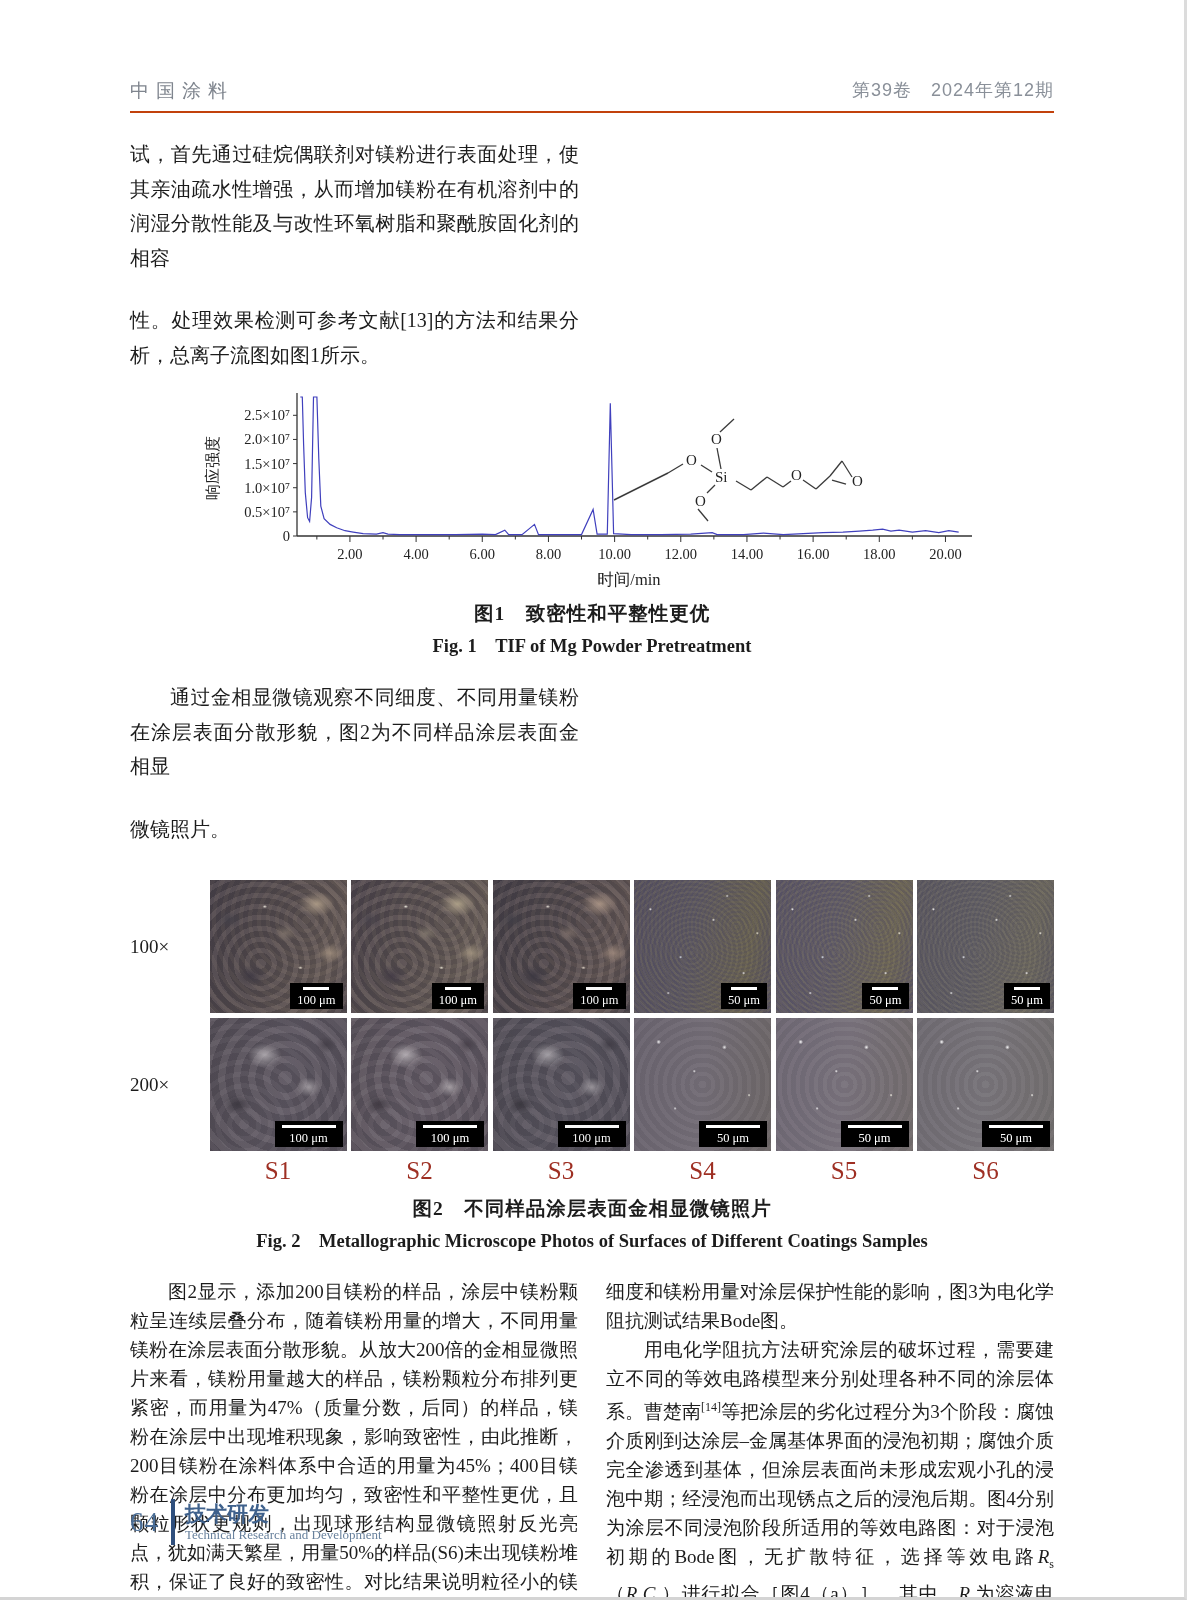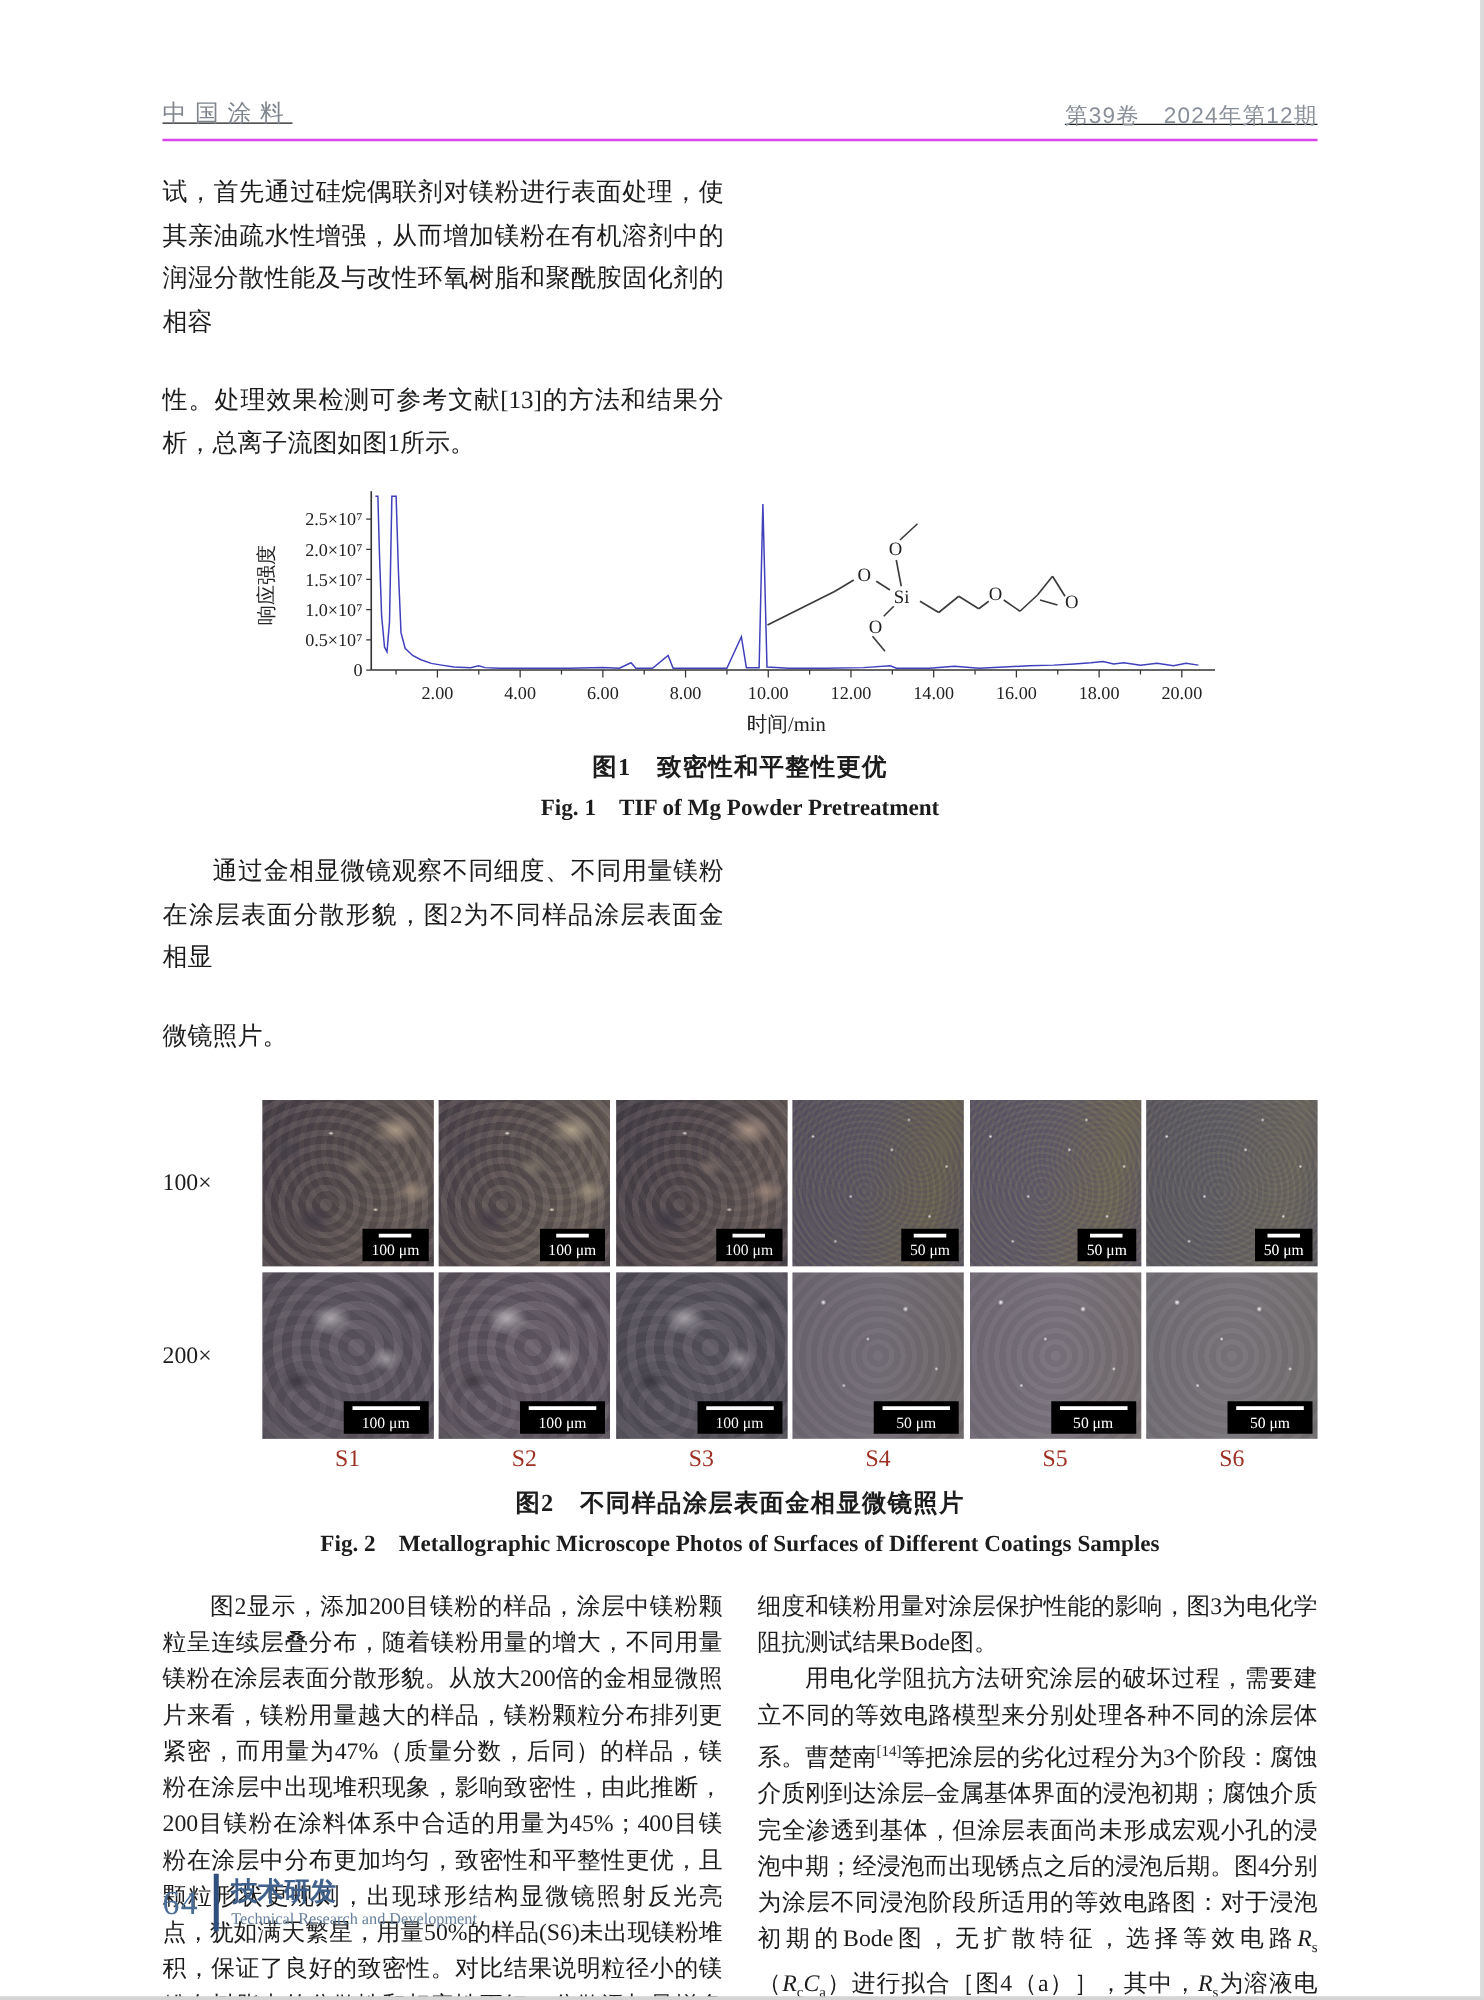--- a/index.html
+++ b/index.html
@@ -3,22 +3,22 @@
 <meta charset="utf-8">
 <style>
   html,body{margin:0;padding:0;background:#9a9a9a;}
   .page{
     position:relative;width:1187px;height:1600px;margin:0 auto;background:#ffffff;
     font-family:"Liberation Serif","DejaVu Serif",serif;color:#1c1c1c;
     box-sizing:border-box;padding:78px 130px 0 130px;overflow:hidden;
     border-right:3px solid #dcdcdc;border-bottom:3px solid #d4d4d4;
   }
   
-  .hdr{display:flex;justify-content:space-between;align-items:flex-end;
-       border-bottom:2px solid #d946ef;padding-bottom:7px;text-decoration:underline;}
+  .hdr{display:flex;justify-content:space-between;align-items:flex-start;
+       border-bottom:2px solid #c2410c;padding-bottom:7px;}
   .hdr .jname{font-family:"Liberation Sans","DejaVu Sans",sans-serif;font-size:19px;color:#7f858e;letter-spacing:7px;}
   .hdr .jissue{font-family:"Liberation Sans","DejaVu Sans",sans-serif;font-size:18px;color:#8a9099;letter-spacing:1px;}
   
   .cols{display:flex;gap:28px;}
   .col{width:449px;}
   .intro{margin-top:24px;font-size:20px;line-height:34.5px;text-align:justify;flex-direction:column;}
   .bodytx{font-size:19px;line-height:29px;text-align:justify;}
   .indent{text-indent:2em;}
   sub{font-size:12px;}
   sup{font-size:12px;}
@@ -32,21 +32,21 @@
   .fig2{margin-top:34px;}
   .phgrid{display:grid;grid-template-columns:75px repeat(6,137px);grid-auto-rows:133px;column-gap:4.5px;row-gap:5px;}
   .rowlab{display:flex;align-items:center;font-size:19px;}
   .ph{position:relative;overflow:hidden;}
   .chip{position:absolute;right:4px;bottom:4px;background:#000;color:#fff;
         font-size:12.5px;padding:3px 7px 2px;text-align:center;line-height:14px;}
   .chip .bar{height:3.5px;background:#fff;margin:1px auto 3px;}
   .r1 .bar{width:26px;}
   .r2 .bar{width:54px;}
   .slabels{display:grid;grid-template-columns:75px repeat(6,137px);column-gap:4.5px;margin-top:6px;}
-  .slab{text-align:center;color:#9e2f23;font-size:19px;}
+  .slab{text-align:center;color:#9e2f23;font-size:25px;}
   
   .coarseA{background:
     radial-gradient(26px 18px at 78% 18%,#b9a68fcc,transparent 70%),
     radial-gradient(20px 14px at 88% 55%,#ad9a86b8,transparent 70%),
     radial-gradient(22px 16px at 30% 72%,#3c3742cc,transparent 70%),
     radial-gradient(18px 13px at 14% 30%,#434049cc,transparent 70%),
     radial-gradient(16px 12px at 55% 40%,#8a7d72b0,transparent 70%),
     radial-gradient(3px 2px at 40% 20%,#e8e2d8,transparent 80%),
     radial-gradient(3px 2px at 66% 66%,#ded6c8,transparent 80%),
     repeating-radial-gradient(circle at 37% 63%,#5d545b66 0 5px,#342f3866 5px 11px),

